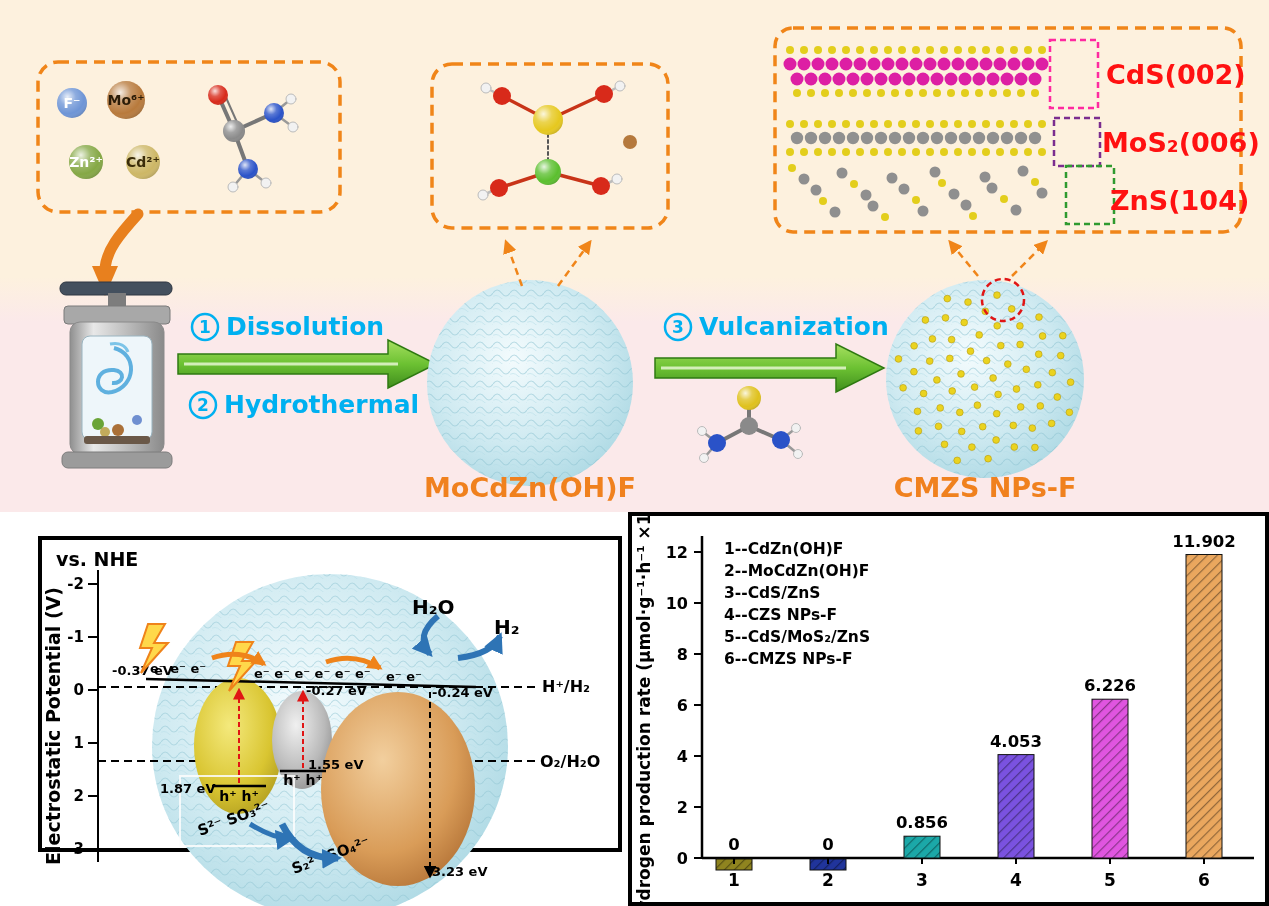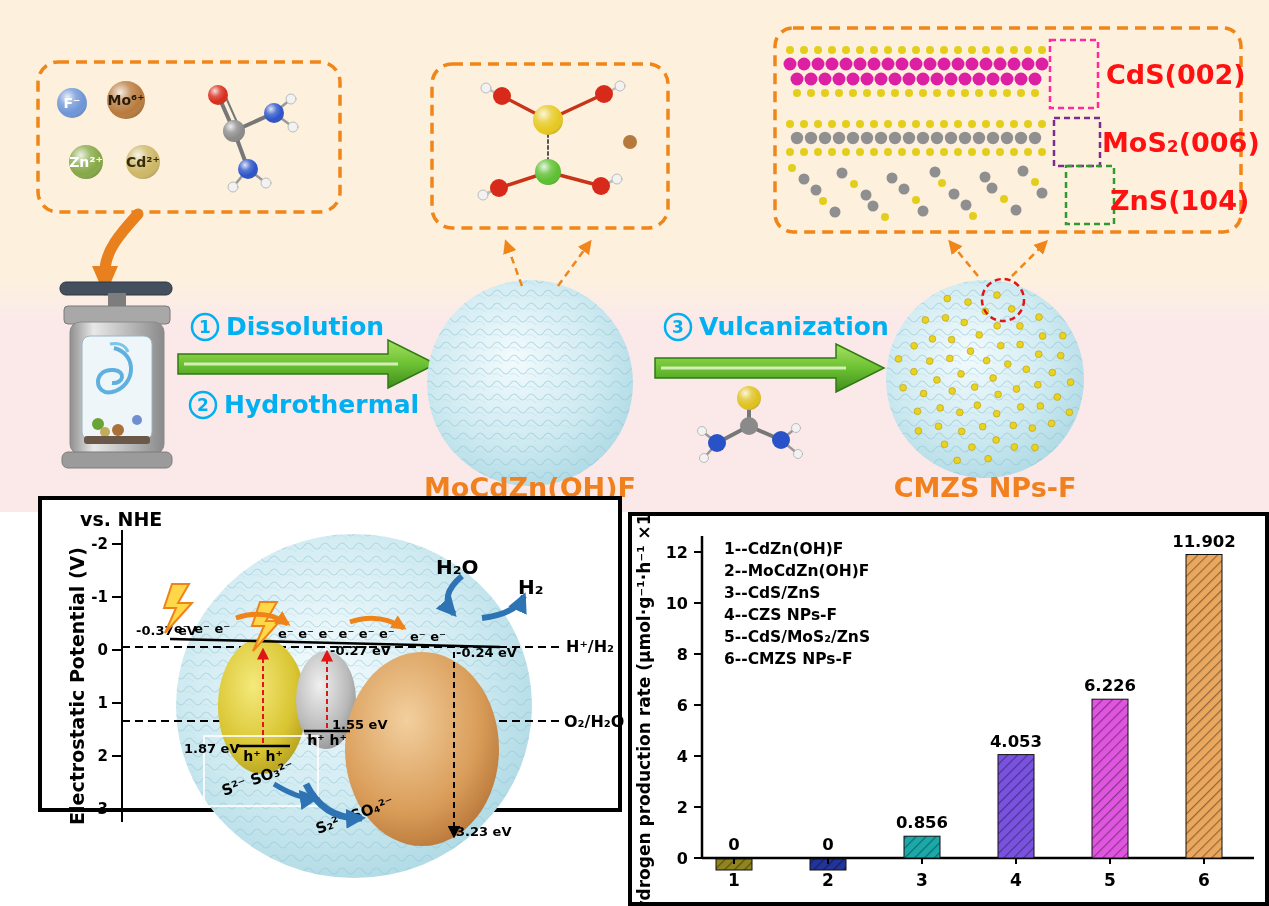--- a/index.html
+++ b/index.html
@@ -1,21 +1,21 @@
 <!DOCTYPE html>
 <html><head>
 <meta charset="utf-8">
 <style>
   html,body{margin:0;padding:0;background:#fff;}
   .page{position:relative;width:1269px;height:906px;background:#fff;overflow:hidden;
         font-family:"DejaVu Sans","Liberation Sans",sans-serif;}
   .scheme{position:absolute;left:0;top:0;width:1269px;height:512px;
           background:linear-gradient(180deg,#fdf1de 0%,#fdf1de 54%,#fbe9ea 63%,#fbe9ea 100%);}
   .panel{position:absolute;background:#fff;border:4px solid #000;box-sizing:border-box;}
-  #band-panel{left:38px;top:496px;width:584px;height:316px;padding-left:24px;}
+  #band-panel{left:38px;top:536px;width:584px;height:316px;}
   #chart-panel{left:628px;top:512px;width:641px;height:394px;}
   svg text{font-family:"DejaVu Sans","Liberation Sans",sans-serif;}
 </style>
 </head>
 <body>
 
 <div class="page">
 
   <div class="scheme">
     <svg width="1269" height="512" viewBox="0 0 1269 512">

